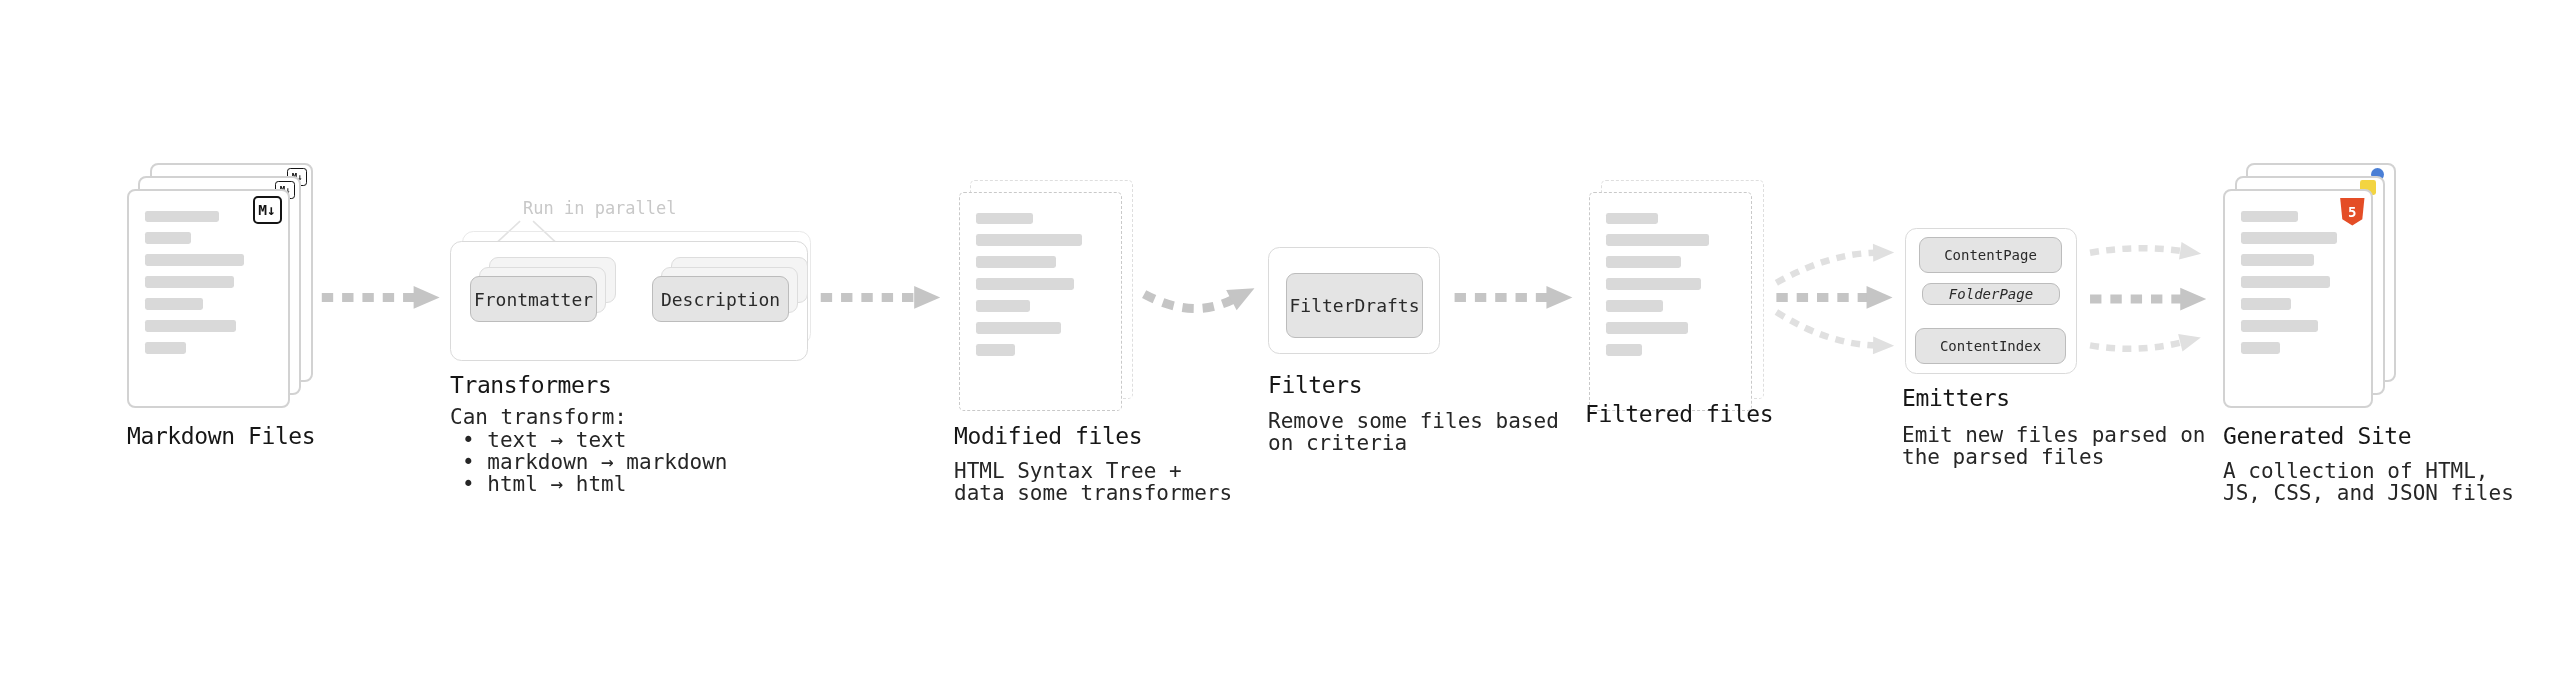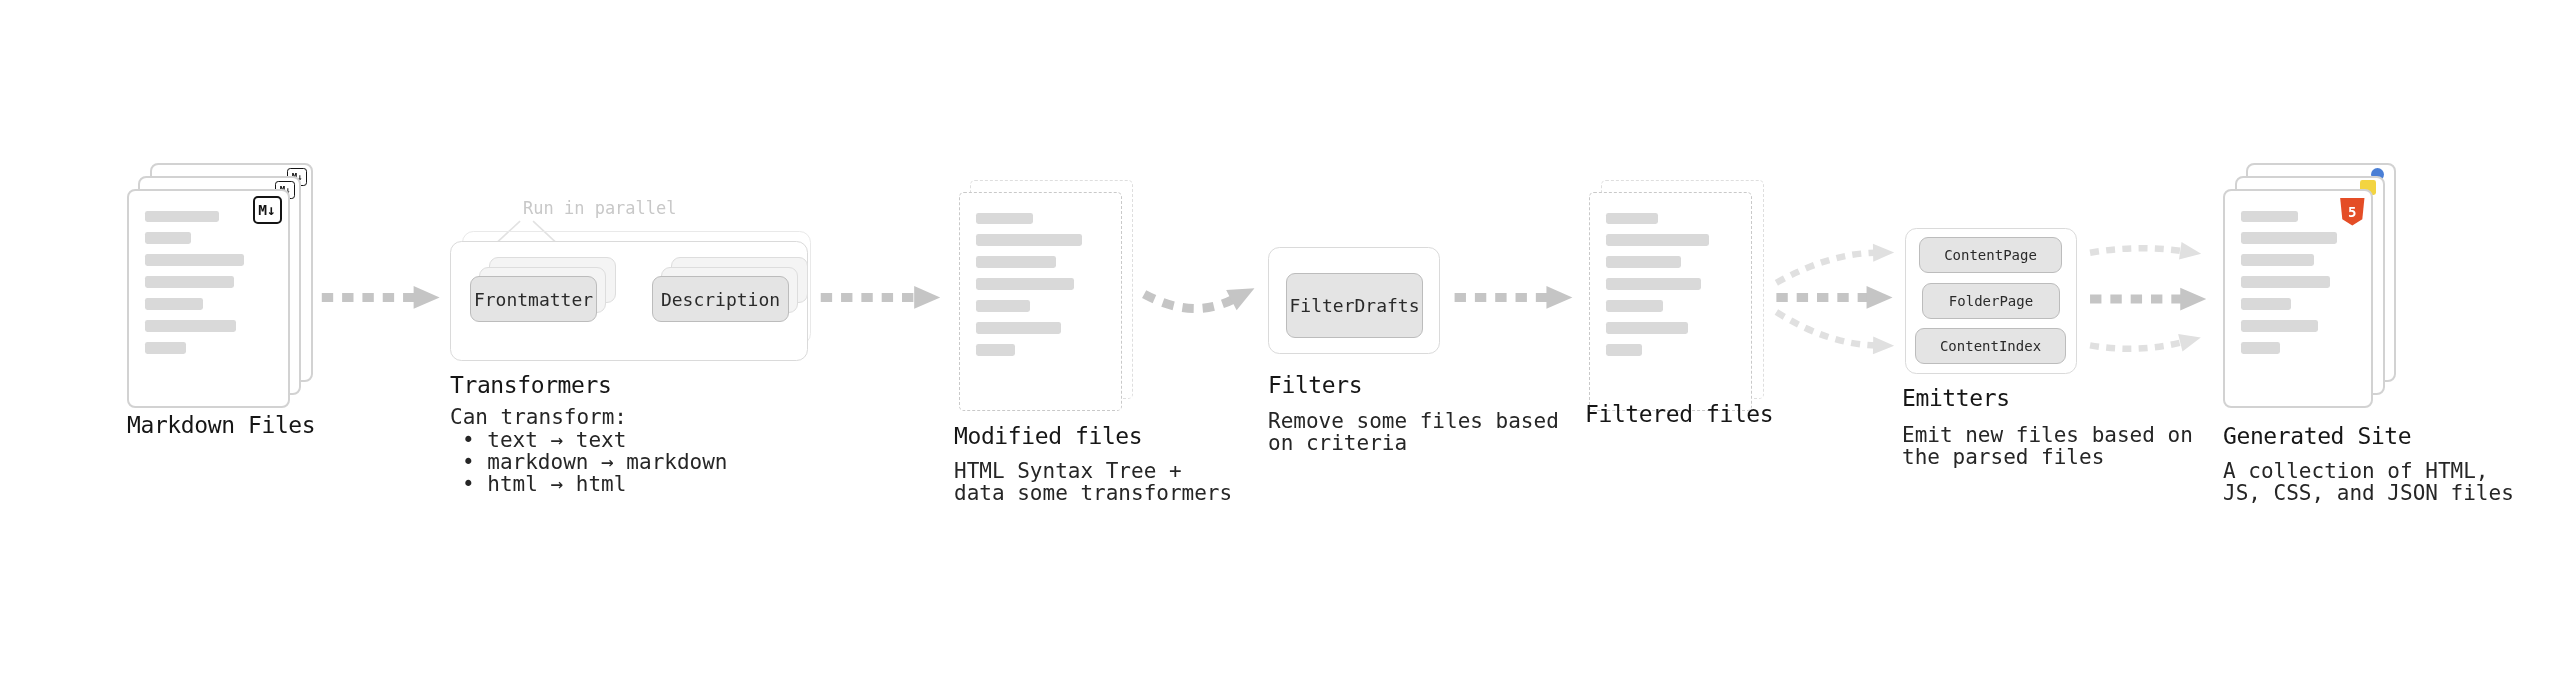--- a/index.html
+++ b/index.html
@@ -122,21 +122,21 @@
     <div>
         <div class="bar" style="width: 58%;"></div>
         <div class="bar" style="width: 36%;"></div>
         <div class="bar" style="width: 78%;"></div>
         <div class="bar" style="width: 70%;"></div>
         <div class="bar" style="width: 46%;"></div>
         <div class="bar" style="width: 72%;"></div>
         <div class="bar" style="width: 32%;"></div>
       </div>
   </div>
-  <div class="node-title" style="left:127px; top:412px;">Markdown Files</div>
+  <div class="node-title" style="left:127px; top:423px;">Markdown Files</div>
 
   <div class="annotation" style="left:523px; top:198px;">Run in parallel</div>
 
   <div class="ui-box ghost-outline" style="left:462px; top:231px; width:349px; height:114px;"></div>
   <div class="ui-box" style="left:450px; top:241px; width:358px; height:120px;"></div>
 
   <div class="pill ghost" style="left:489px; top:257px; width:127px; height:46px;"></div>
   <div class="pill ghost" style="left:479px; top:267px; width:127px; height:46px;"></div>
   <div class="pill" style="left:470px; top:276px; width:127px; height:46px;">Frontmatter</div>
 
@@ -189,25 +189,25 @@
         <div class="bar" style="width: 74%;"></div>
         <div class="bar" style="width: 44%;"></div>
         <div class="bar" style="width: 64%;"></div>
         <div class="bar" style="width: 28%;"></div>
       </div>
   </div>
   <div class="node-title" style="left:1585px; top:401px;">Filtered files</div>
 
   <div class="ui-box" style="left:1905px; top:228px; width:172px; height:146px;"></div>
   <div class="pill emit" style="left:1919px; top:237px; width:143px; height:36px;">ContentPage</div>
-  <div class="pill emit" style="left:1922px; top:283px; width:138px; height:36px;">FolderPage</div>
+  <div class="pill emit" style="left:1922px; top:283px; width:138px; height:22px;font-style:italic;">FolderPage</div>
   <div class="pill emit" style="left:1915px; top:328px; width:151px; height:36px;">ContentIndex</div>
   <div class="node-title" style="left:1902px; top:385px;">Emitters</div>
   <div class="caption" style="left:1902px; top:424px;">
-    <div class="caption-line">Emit new files based on</div>
+    <div class="caption-line">Emit new files parsed on</div>
     <div class="caption-line">the parsed files</div>
   </div>
 
   <div class="file-card" style="left:2246px; top:163px; width:150px;">
     <span class="badge-dot-blue"></span>
   </div>
   <div class="file-card" style="left:2235px; top:176px; width:150px;">
     <span class="badge-square-yellow"></span>
   </div>
   <div class="file-card" style="left:2223px; top:189px; width:150px;">

